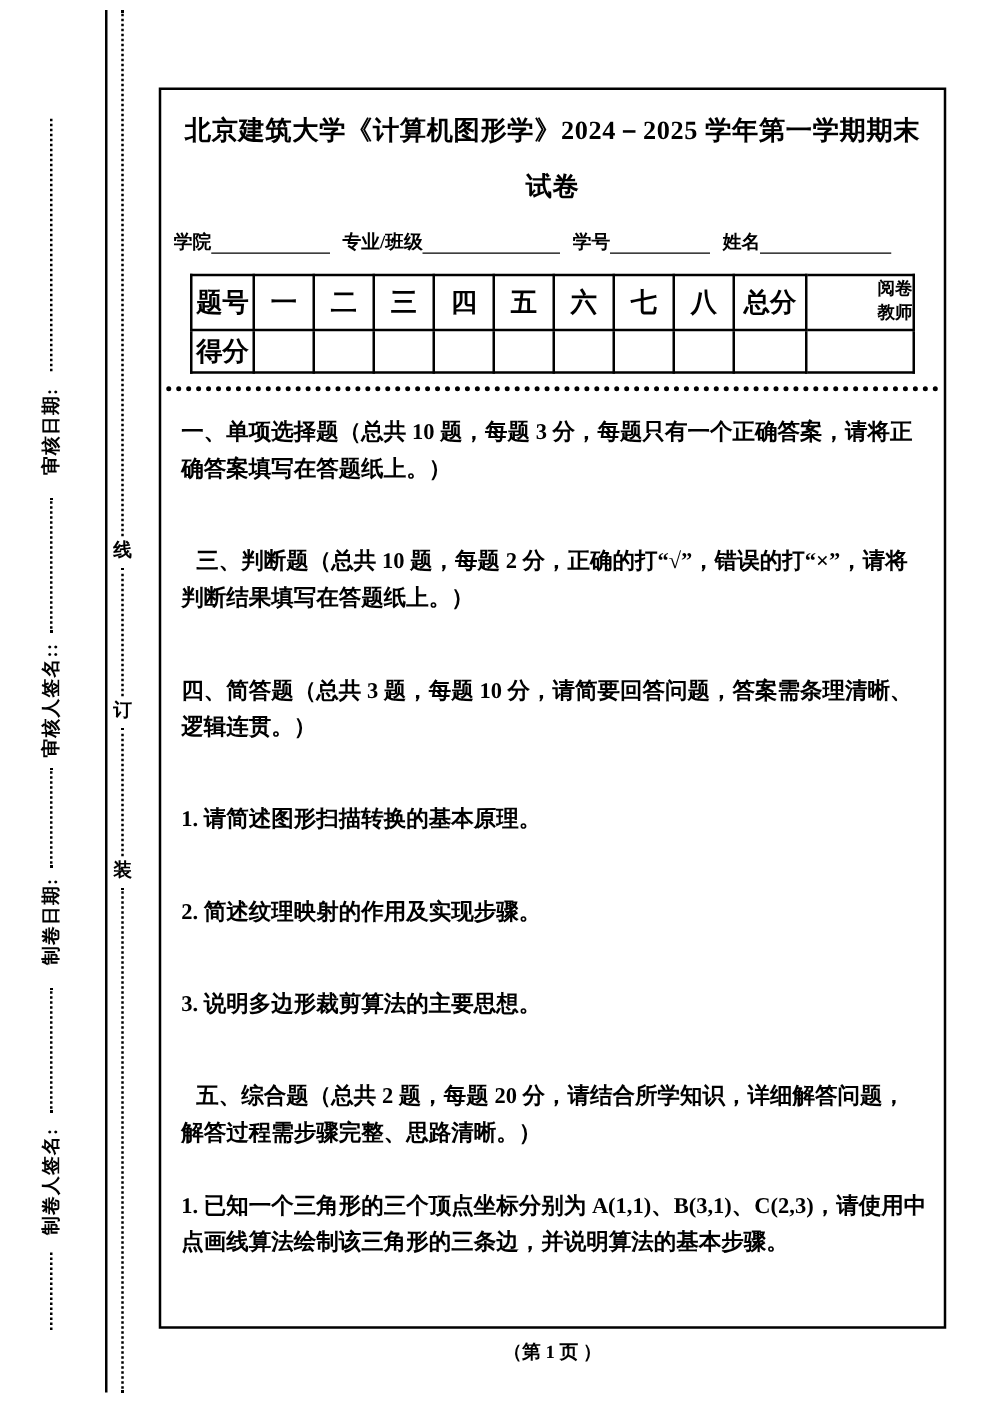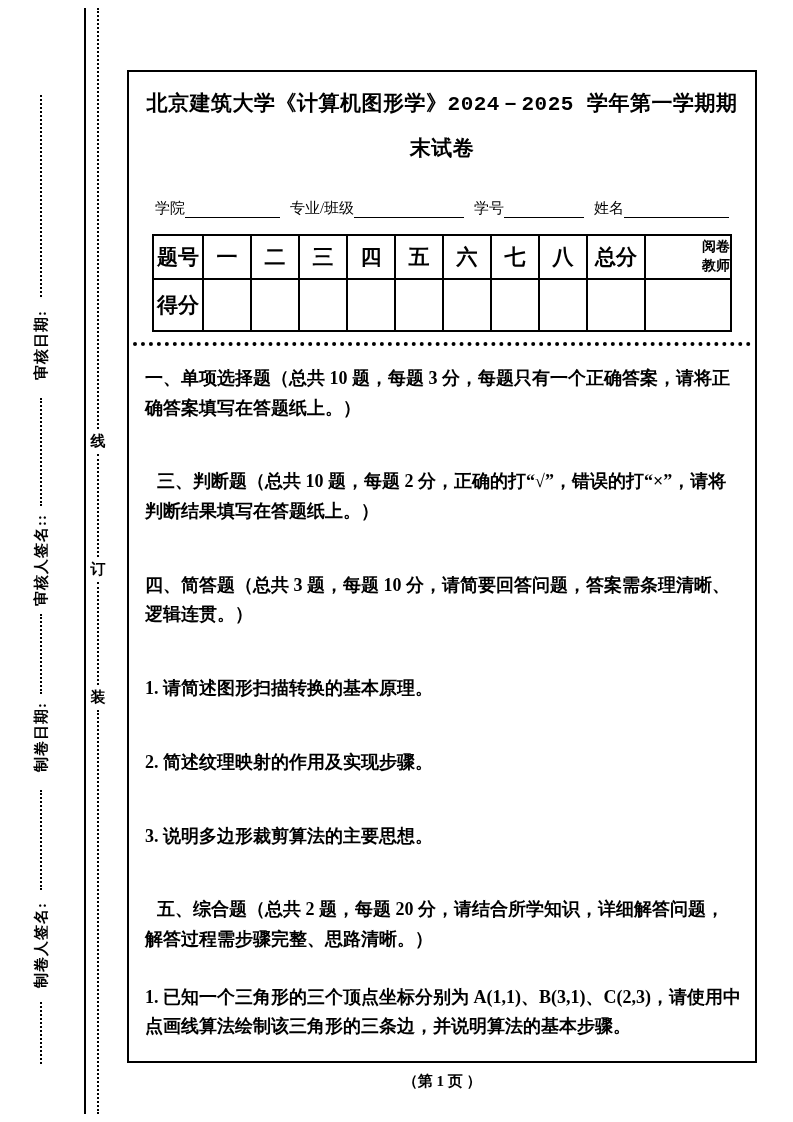--- a/index.html
+++ b/index.html
@@ -35,39 +35,39 @@
 
   
   .main-box {
     position:absolute; left:127px; top:70px; width:630px; height:993px;
     border:2px solid #000; background:#fff;
     padding:10px 10px 0 10px;
   }
 
   .title {
     font-size:21px; font-weight:bold; text-align:center;
-    line-height:45px; padding:0 4px; letter-spacing:0.5px;font-family:Liberation Mono, monospace;
+    line-height:45px; padding:0 4px; letter-spacing:0.5px;
   }
 
   .info-line {
-    margin-top:22px; display:flex; justify-content:center; align-items:flex-end;
-    font-size:15px; font-weight:normal; gap:10px; height:24px;
+    margin-top:7px; display:flex; align-items:flex-end;
+    font-size:15px; font-weight:bold; gap:10px; height:24px;
   }
   .info-line .fld { display:flex; align-items:flex-end; }
   .info-line .blank { display:inline-block; height:19px; border-bottom:1.5px solid #000; }
   .blank.b1 { width:95px; } .blank.b2 { width:110px; } .blank.b3 { width:80px; } .blank.b4 { width:105px; }
 
   table.score-table {
     margin:16px auto 0 auto; border-collapse:collapse; table-layout:fixed; width:578px;
   }
   table.score-table td {
     border:2px solid #000; text-align:center; vertical-align:middle;
     font-size:21px; font-weight:700; height:44px; overflow:hidden;
   }
-  table.score-table tr.r2 td { height:52px; }
+  table.score-table tr.r2 td { height:34px; }
   table.score-table td.grader { font-size:14px; line-height:1.35; white-space:pre-line; font-weight:600;text-align:right; }
 
   .dotted-sep { margin:10px -6px 0 -6px; height:0; border-top:4px dotted #000; }
 
   .content { padding:18px 4px 0 6px; font-size:18px; font-weight:600; line-height:1.65; }
   .content p { margin-bottom:44px; }
   .content p.ind { text-indent:12px; }
   .content p.tight { margin-bottom:28px; }
   .content p:last-child { margin-bottom:0; }
 

